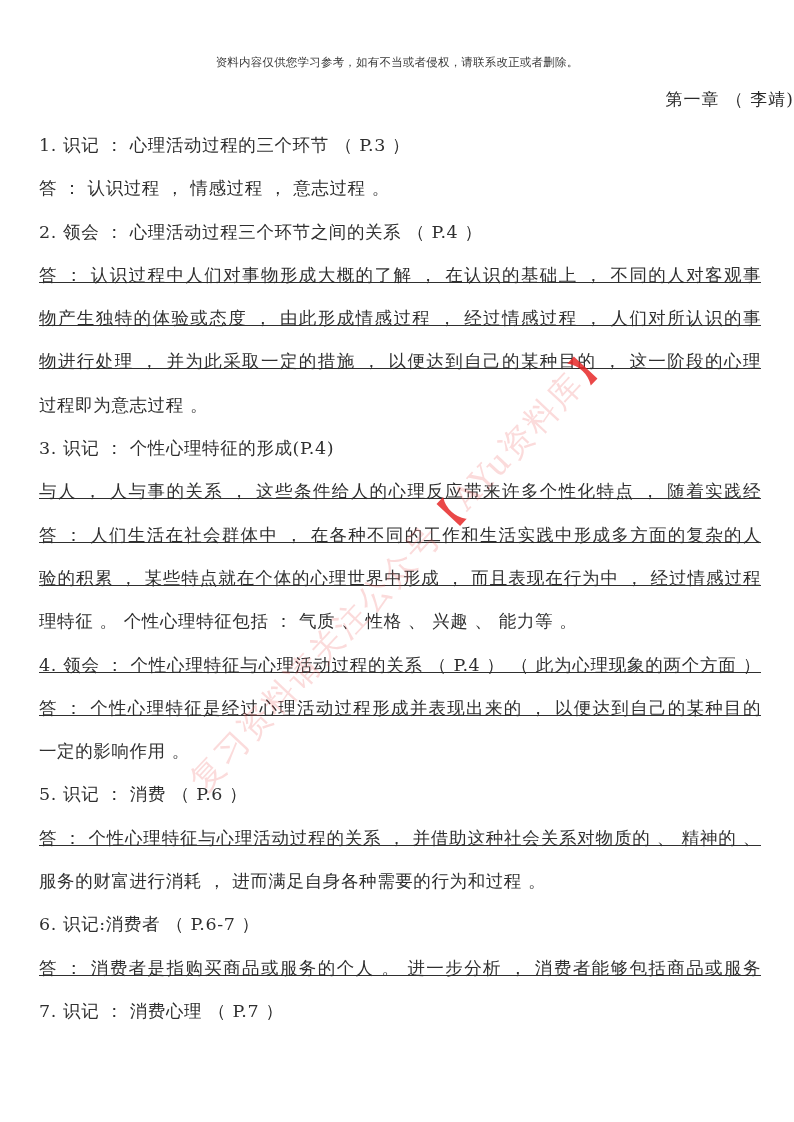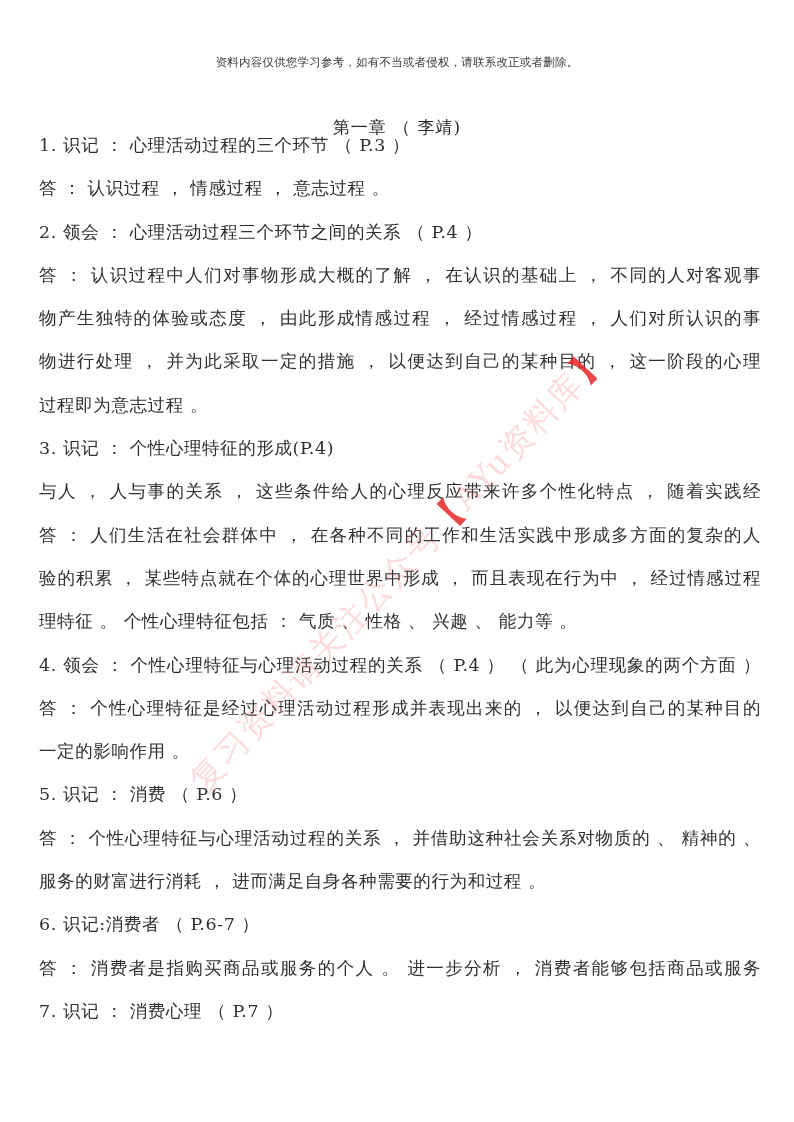--- a/index.html
+++ b/index.html
@@ -29,43 +29,43 @@
       text-align: center;
       font-size: 11.5px;
       color: #3a3a3a;
       letter-spacing: 0.2px;
     }
     .chapter-title {
       position: absolute;
       top: 88px;
       left: 0;
       width: 794px;
-      text-align: center;
+      text-align: right;
       font-size: 17px;
       color: #2a2a2a;
       letter-spacing: 1px;
-      margin-top: 28px;
     }
     .content {
       position: absolute;
       left: 39px;
       top: 124px;
       width: 722px;
     }
     .line {
       height: 43.3px;
       line-height: 43.3px;
       font-size: 17.5px;
       white-space: nowrap;
       letter-spacing: 0.6px;
       color: #2f2f2f;
     }
     .line.justify {
       text-align: justify;
       text-align-last: justify;
+      text-decoration: underline;
     }
     .watermark {
       position: absolute;
       left: 95px;
       top: 530px;
       width: 640px;
       transform: rotate(-47deg);
       transform-origin: center center;
       font-size: 33px;
       color: rgba(235, 90, 90, 0.22);

